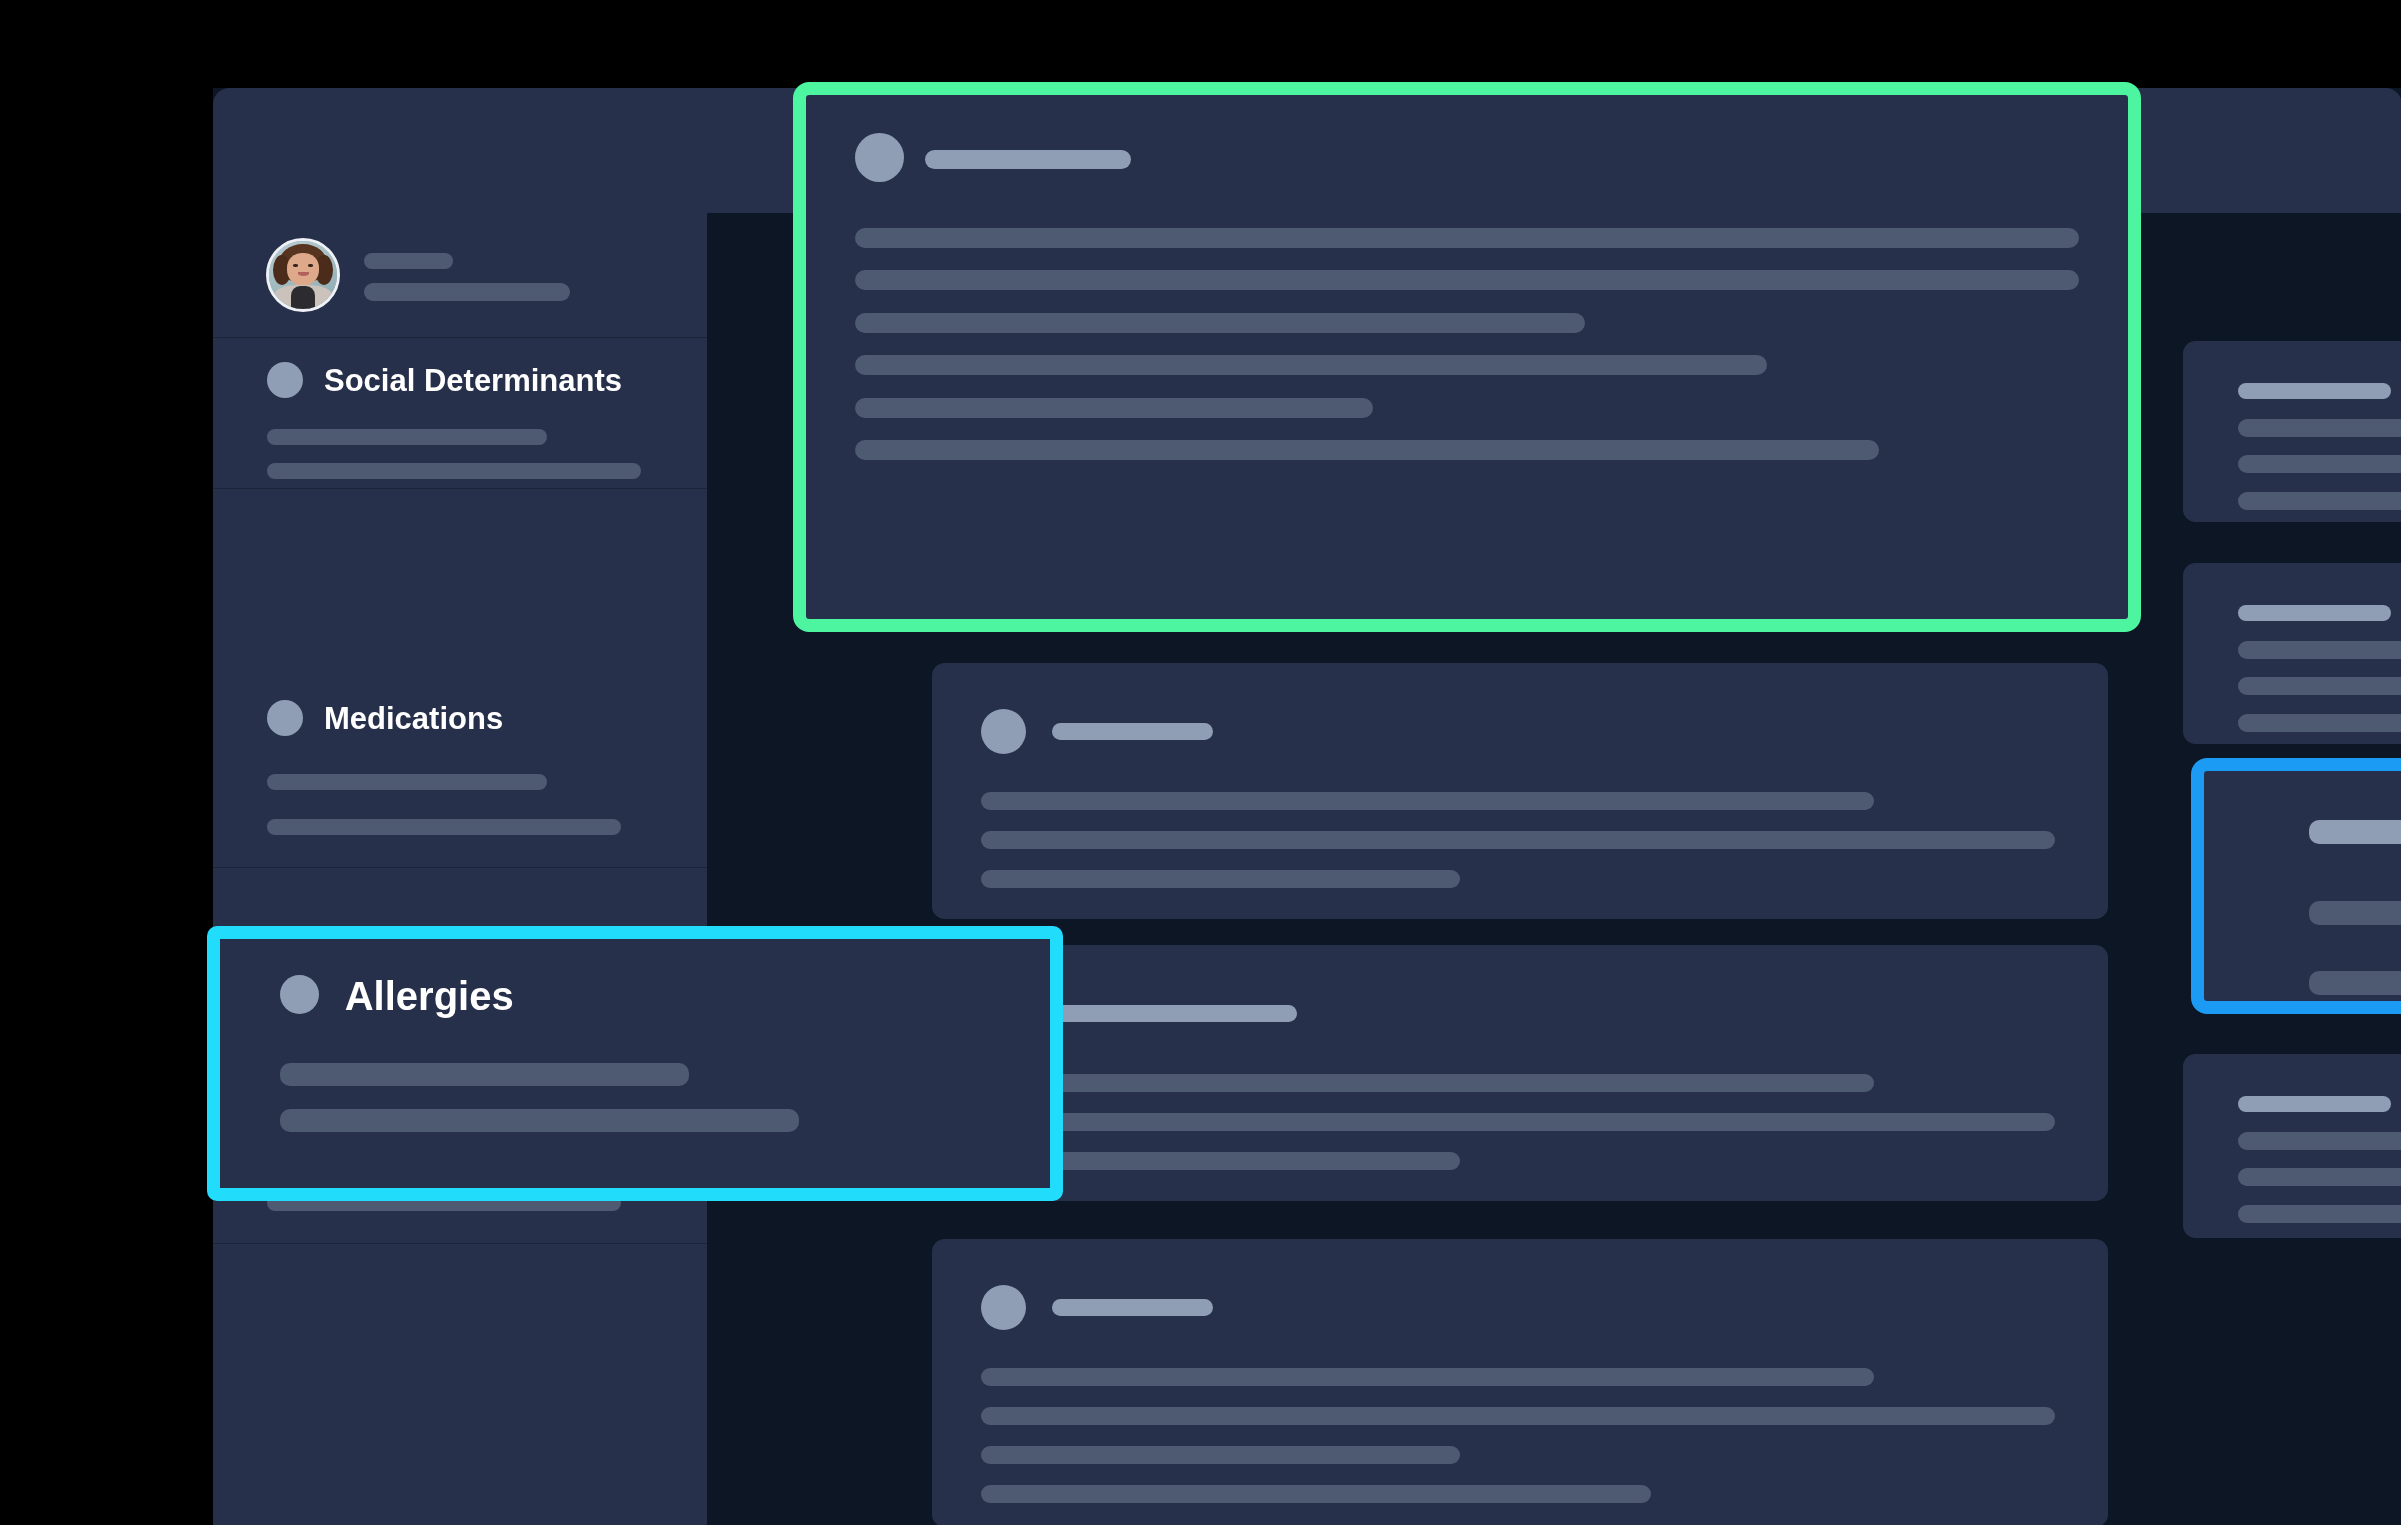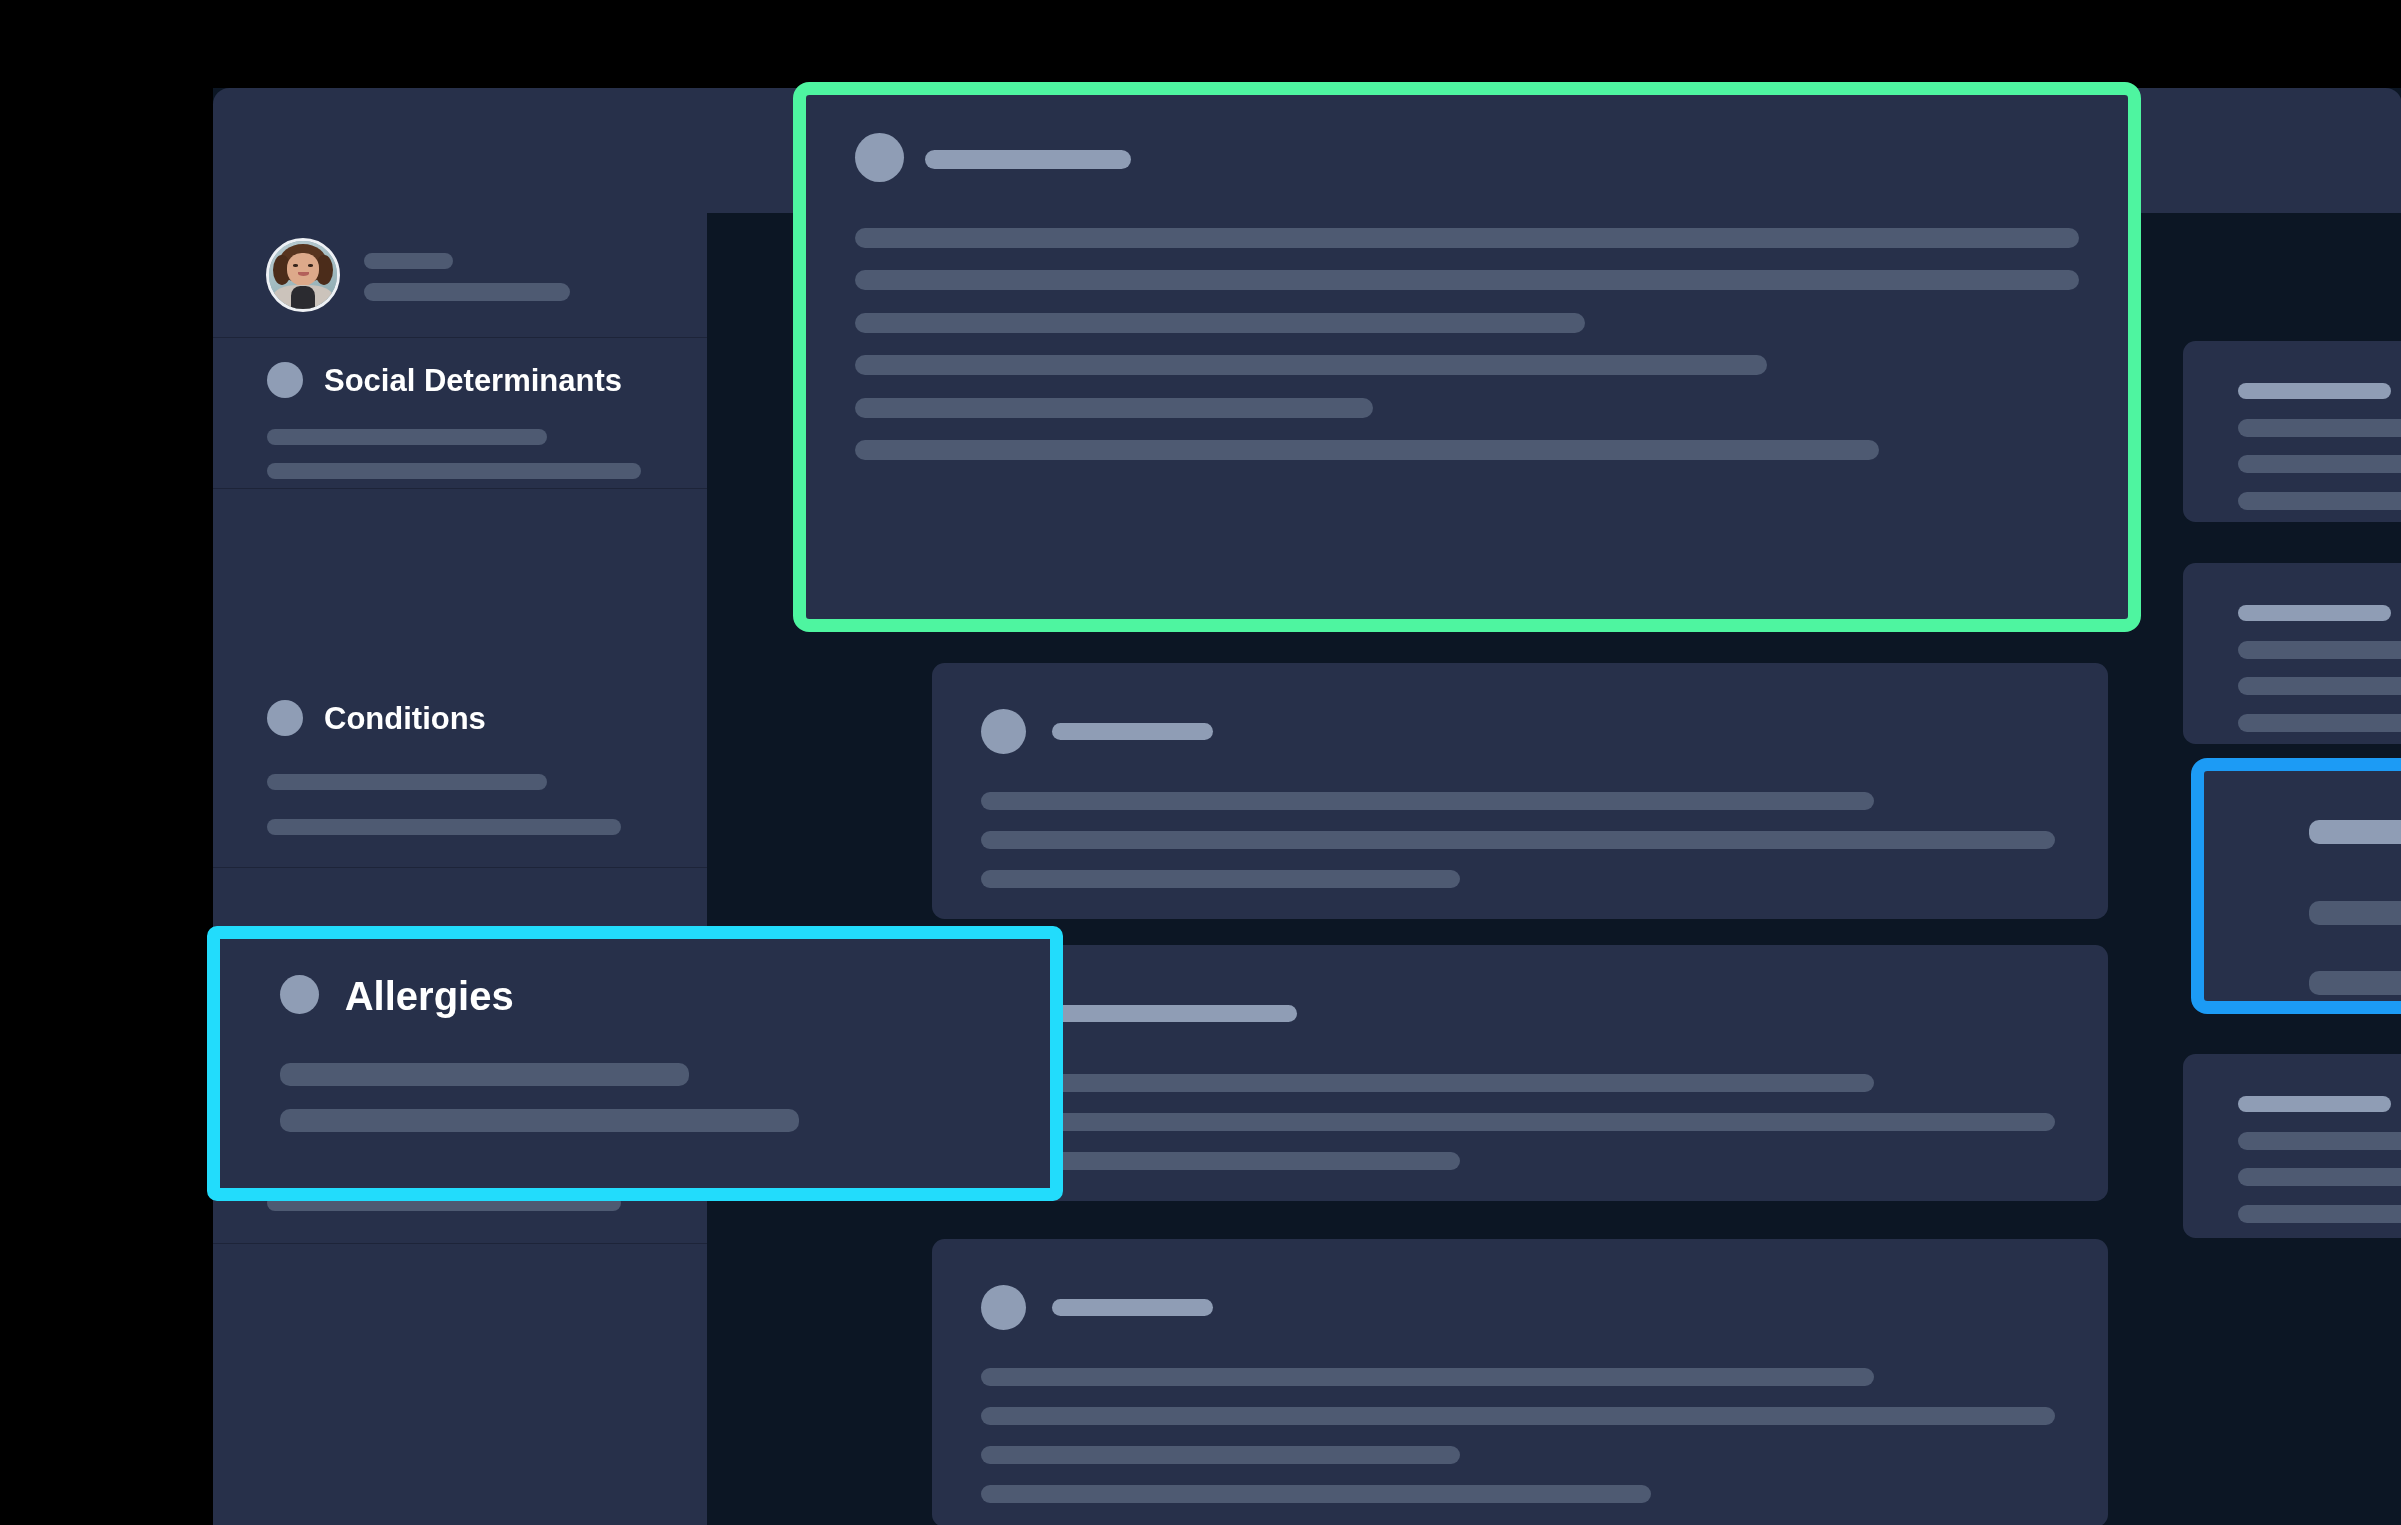--- a/index.html
+++ b/index.html
@@ -228,21 +228,21 @@
     <div class="nav-section" id="sec-sdoh">
       <div class="nav-dot"></div>
       <div class="nav-label">Social Determinants</div>
       <div class="nav-bar bar1"></div>
       <div class="nav-bar bar2"></div>
     </div>
 
 
     <div class="nav-section" id="sec-medications">
       <div class="nav-dot"></div>
-      <div class="nav-label">Conditions</div>
+      <div class="nav-label">Medications</div>
       <div class="nav-bar bar1"></div>
       <div class="nav-bar bar2"></div>
     </div>
 
     <div class="nav-section" id="sec-vitals">
       <div class="nav-dot"></div>
       <div class="nav-label">Vitals</div>
       <div class="nav-bar bar1"></div>
       <div class="nav-bar bar2"></div>
     </div>

